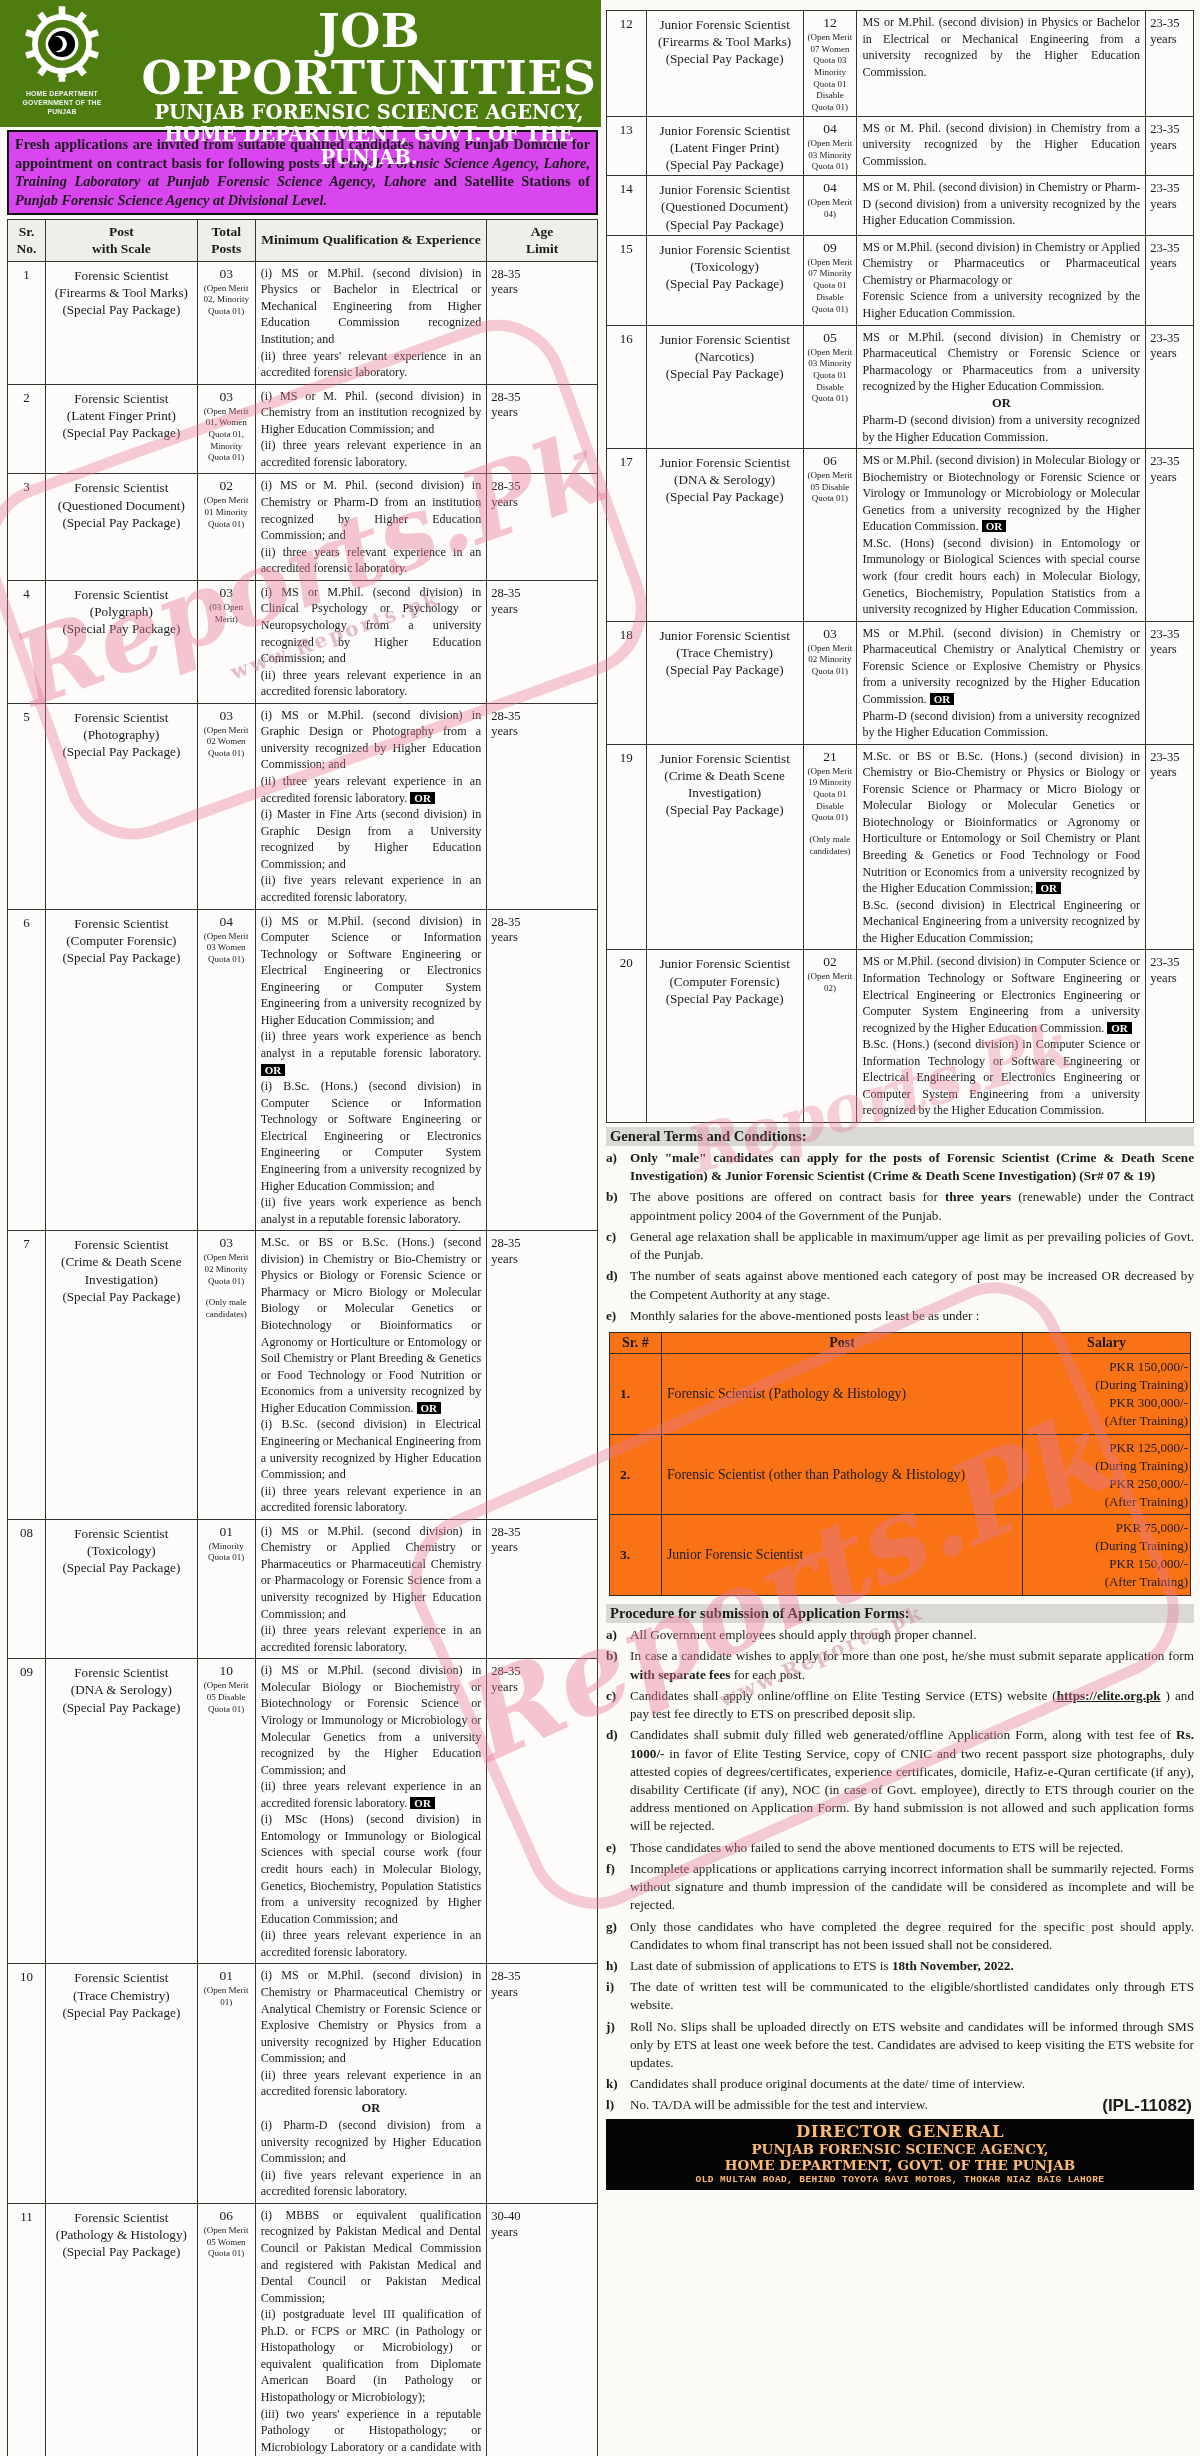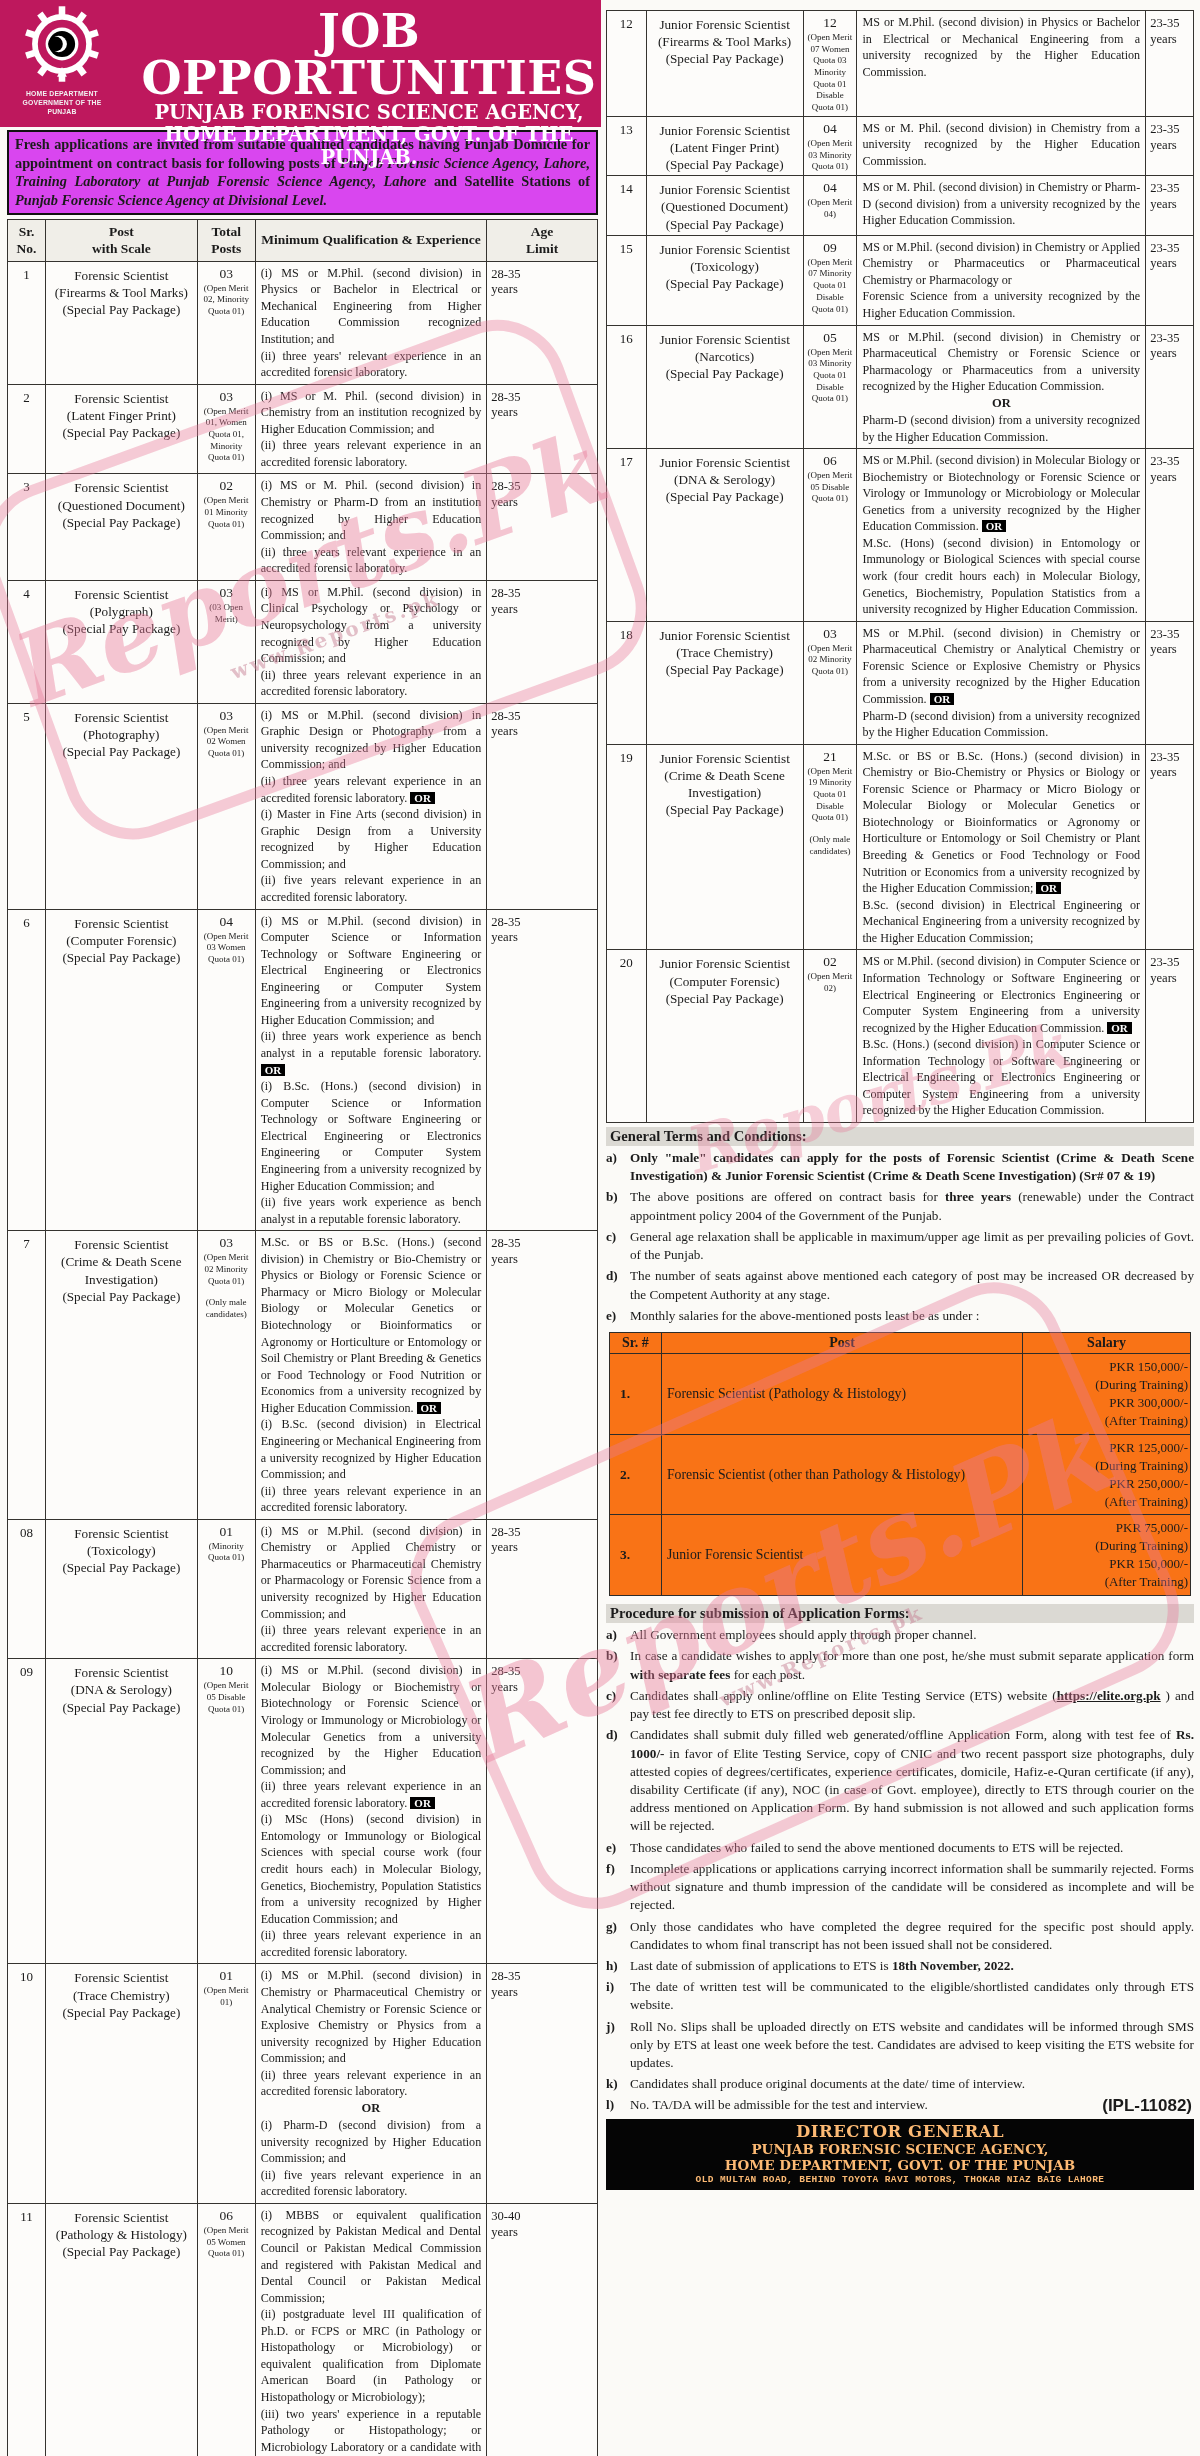--- a/index.html
+++ b/index.html
@@ -2,21 +2,21 @@
 <html><head>
 <meta charset="utf-8">
 <style>
   html,body{margin:0;padding:0;background:#e8e8e8;}
   .page{position:relative;width:1200px;height:2456px;margin:0 auto;background:#fbfaf7;overflow:hidden;
         display:flex;gap:3px;font-family:"Liberation Serif",serif;color:#1b1b1b;box-sizing:border-box;}
   .col-left{flex:0 0 601px;width:601px;box-sizing:border-box;padding:0 3px 4px 7px;}
   .col-right{flex:1;box-sizing:border-box;padding:6px 6px 0 2px;display:flex;flex-direction:column;}
 
   
-  .masthead{background:#be185d;height:127px;position:relative;color:#fff;margin-left:-7px;margin-right:-3px;padding-left:25px;}
+  .masthead{background:#4d7c0f;height:127px;position:relative;color:#fff;margin-left:-7px;margin-right:-3px;padding-left:25px;}
   .logo{position:absolute;left:10px;top:3px;width:104px;text-align:center;}
   .logo-cap{font-family:"Liberation Sans",sans-serif;font-size:6.8px;font-weight:bold;line-height:1.35;color:#f2f2f2;letter-spacing:.2px;}
   .mast-text{margin-left:112px;text-align:center;padding-top:8px;}
   .mast-text h1{margin:0;font-family:"DejaVu Serif",serif;font-weight:bold;font-size:46px;line-height:1.02;letter-spacing:.5px;}
   .org1,.org2{font-family:"DejaVu Serif",serif;font-weight:bold;font-size:19.5px;line-height:1.15;}
 
   
   .intro{border:2px solid #111;margin-top:3px;padding:3px 6px 4px;font-size:14.3px;line-height:1.3;
          text-align:justify;font-weight:bold;background:#d946ef;}
   .seg-bi{font-style:italic;}

